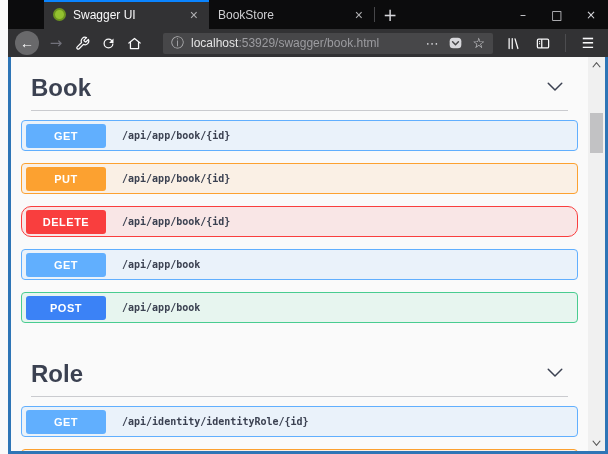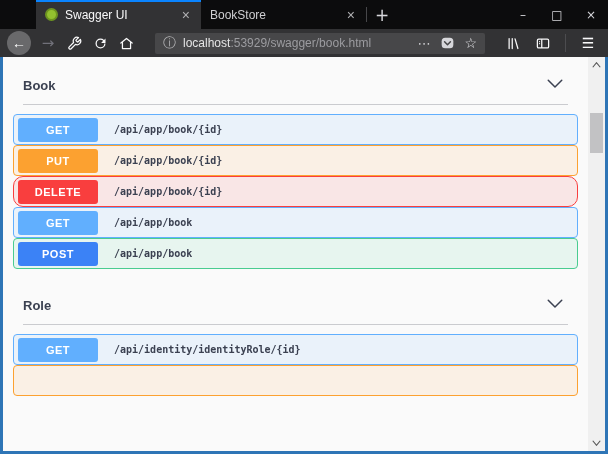--- a/index.html
+++ b/index.html
@@ -1,17 +1,17 @@
 <!DOCTYPE html>
 <html><head>
 <meta charset="utf-8">
 <style>
   * { margin:0; padding:0; box-sizing:border-box; }
   html,body { background:#e0e0e0; font-family:"Liberation Sans", sans-serif; }
-  .window { width:608px; height:454px; display:flex; flex-direction:column; background:#fafafa; overflow:hidden; }
+  .window { width:608px; height:454px; display:flex; flex-direction:column; background:#fafafa; overflow:hidden;padding-left:8px; }
 
   
   .titlebar { height:29px; background:#0c0c0d; display:flex; align-items:stretch; flex-shrink:0; }
   .tab-spacer { width:36px; }
   .tab { width:165px; display:flex; align-items:center; gap:7px; padding:0 9px; font-size:12px;
          color:#cfcfd2; position:relative; cursor:default; }
   .tab.active { background:#323234; color:#f9f9fa; box-shadow: inset 0 2px 0 #0a84ff; }
   .favicon { width:13px; height:13px; border-radius:50%; background:#93c12f; border:2px solid #6d9420; flex-shrink:0; }
   .tab-title { white-space:nowrap; overflow:hidden; flex:1; }
   .tab-close { color:#b1b1b3; font-size:14px; line-height:1; padding:0 2px; }
@@ -42,26 +42,26 @@
 
   .toolbar-right { margin-left:auto; display:flex; align-items:center; gap:4px; }
   .tb-divider { width:1px; height:18px; background:#4c4c4f; margin:0 5px; }
   .menu-glyph { color:#f9f9fa; font-size:14px; font-family:"DejaVu Sans",sans-serif; }
 
   
   .viewport { flex:1; display:flex; border:3px solid #2e75b6; border-top:none; overflow:hidden; background:#fafafa; }
   .main { flex:1; padding:0 10px; overflow:hidden; }
 
   .section-header { display:flex; align-items:center; justify-content:space-between; padding:17px 10px 8px 10px; }
-  .section-title { font-size:13px; font-weight:700; color:#3b4151; }
+  .section-title { font-size:24px; font-weight:700; color:#3b4151; }
   .chev-btn { padding:2px 4px; }
   .divider { height:1px; background:rgba(59,65,81,.25); margin:0 10px 9px 10px; }
   .section-gap { height:8px; }
 
-  .opblock { display:flex; align-items:center; height:31px; margin:0 0 0 0;
+  .opblock { display:flex; align-items:center; height:31px; margin:0 0 12px 0;
              border:1px solid; border-radius:4px; padding:0 4px; }
   .method { min-width:80px; text-align:center; padding:6px 0; border-radius:3px; color:#fff;
             font-weight:700; font-size:11px; letter-spacing:.5px; }
   .path { margin-left:16px; font-family:"DejaVu Sans Mono","Liberation Mono",monospace;
           font-weight:700; font-size:10px; color:#3b4151; }
   .get    { border-color:#61affe; background:rgba(97,175,254,.10); }
   .m-get  { background:#61affe; }
   .post   { border-color:#49cc90; background:rgba(73,204,144,.10); }
   .m-post { background:#3b82f6; }
   .put    { border-color:#fca130; background:rgba(252,161,48,.10); }

